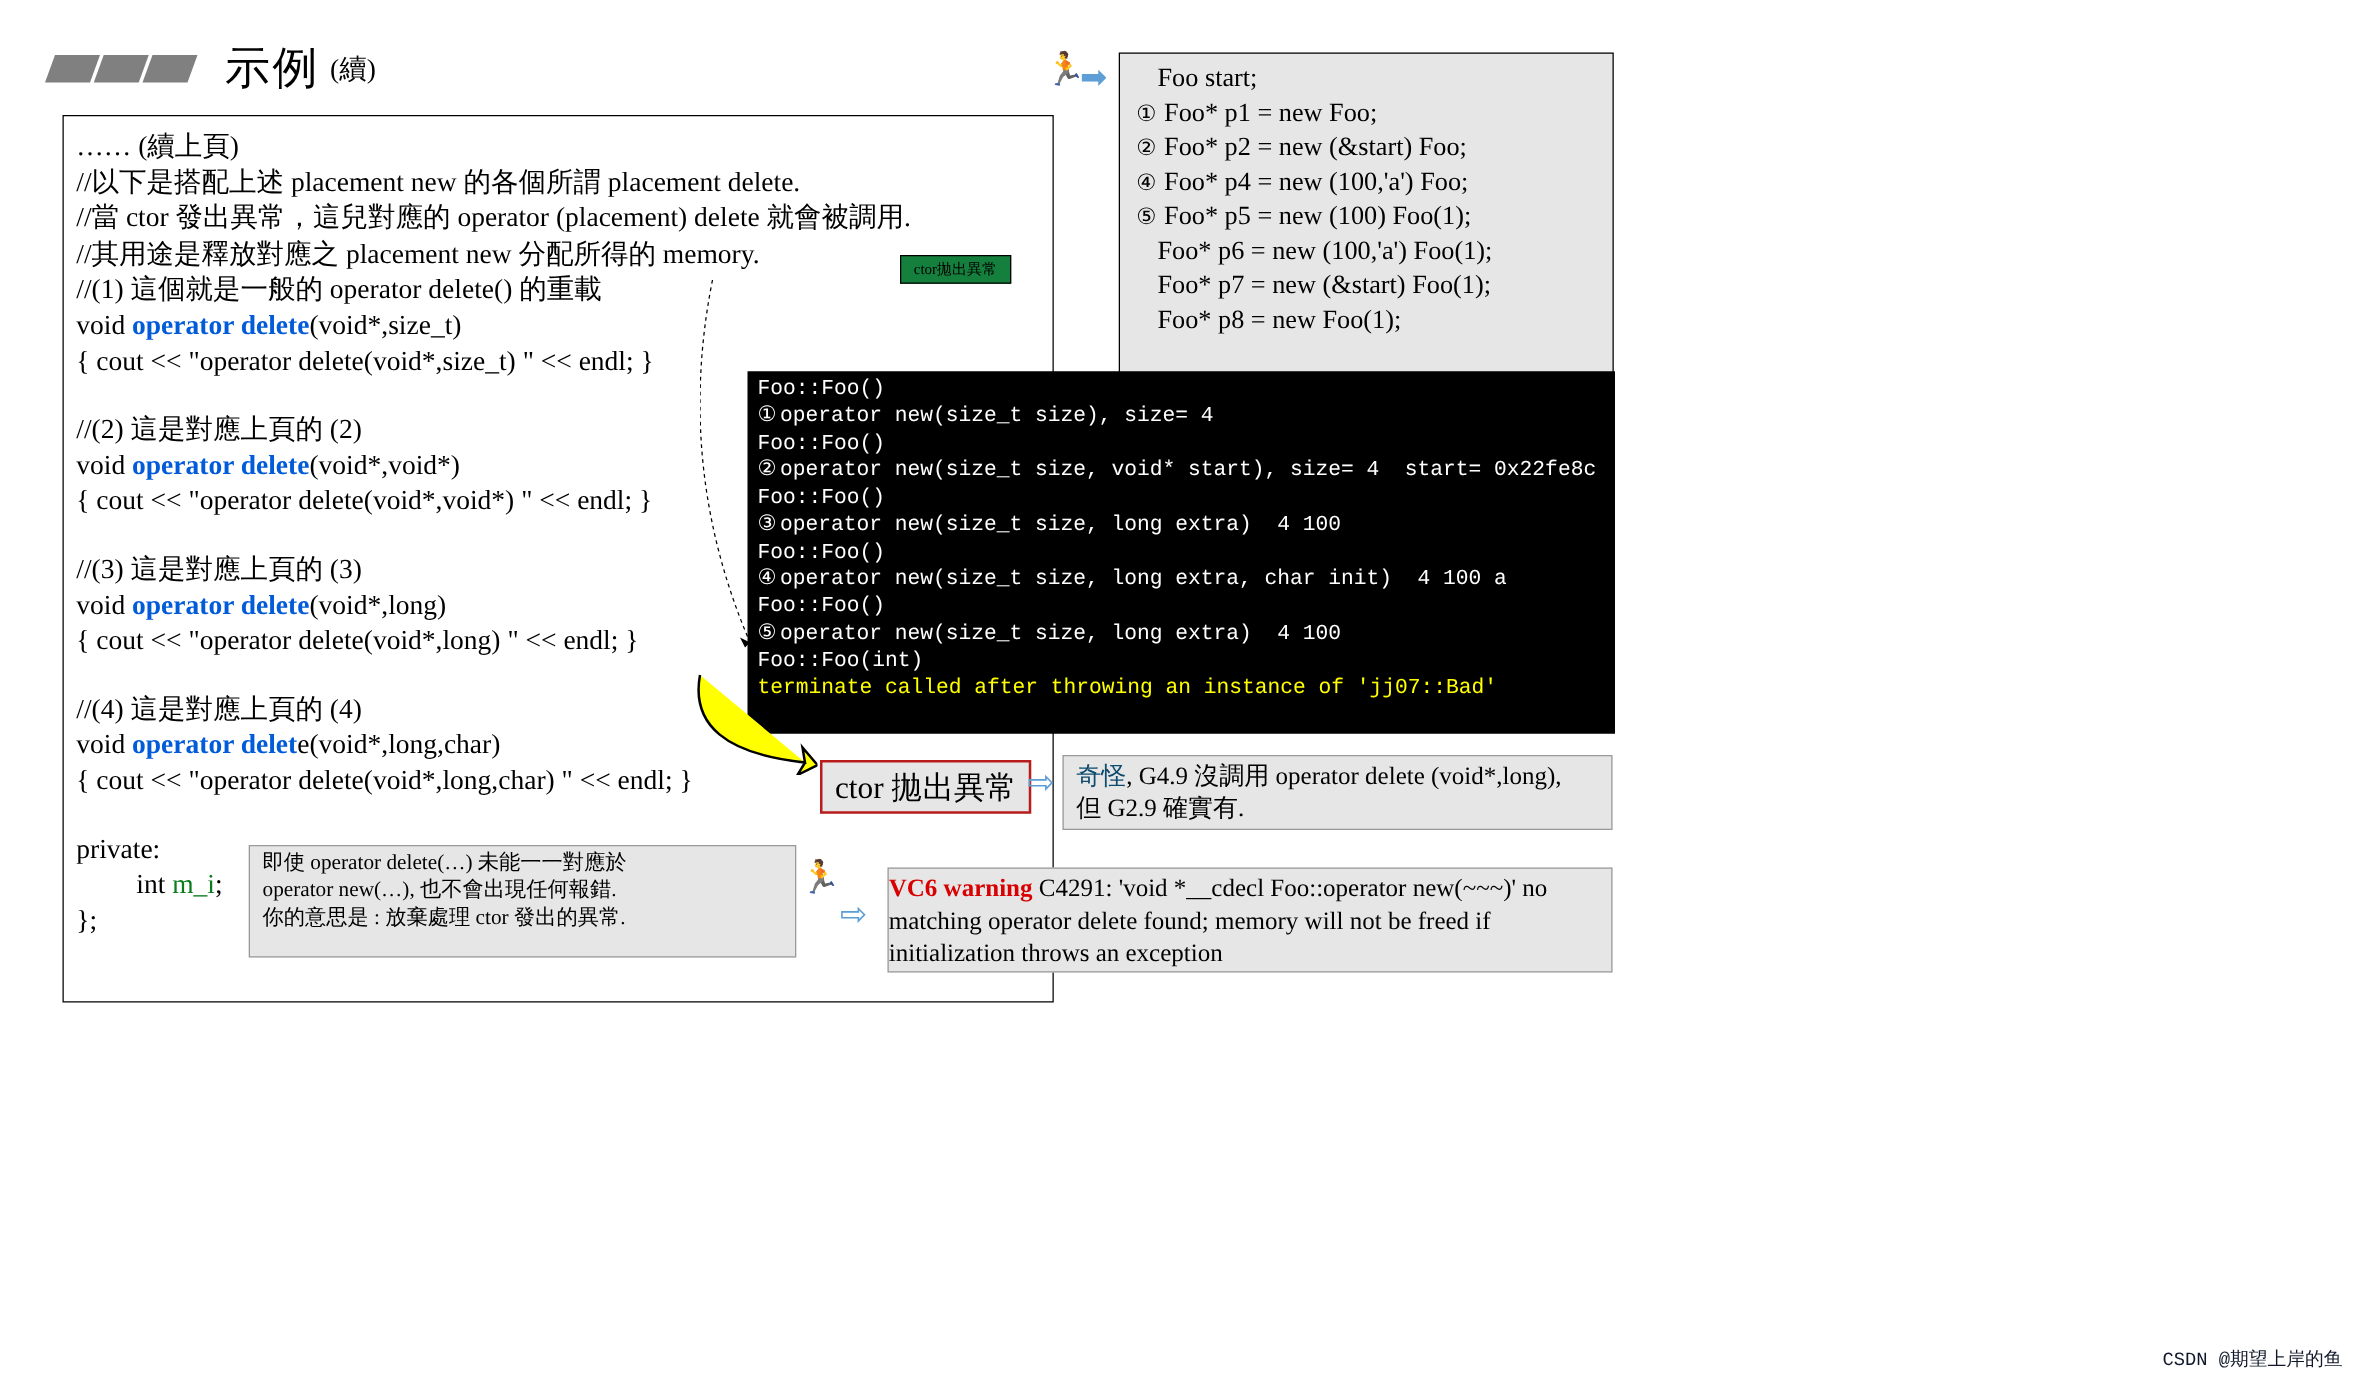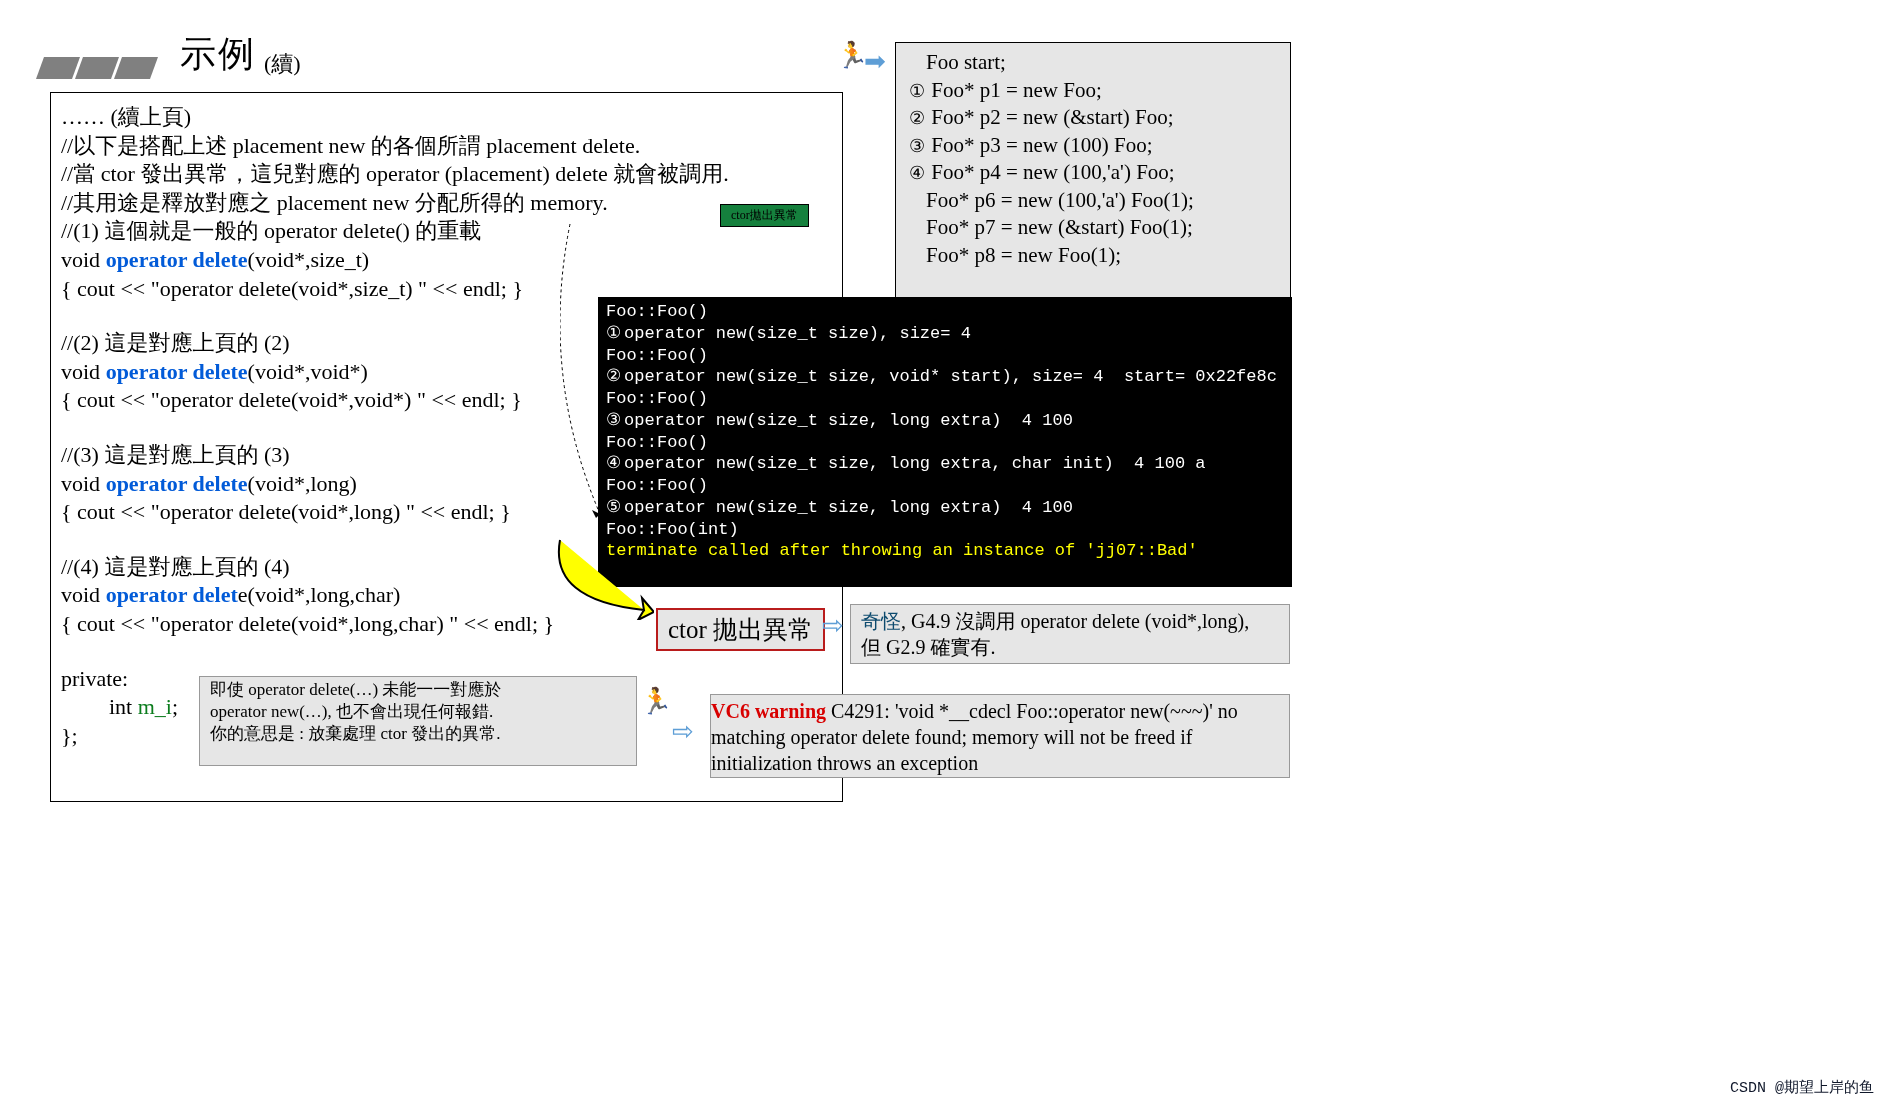--- a/index.html
+++ b/index.html
@@ -1,17 +1,17 @@
 <!DOCTYPE html>
 <html><head>
 <meta charset="utf-8">
 <style>
   *{box-sizing:border-box;margin:0;padding:0}
   body{font-family:"Times New Roman",serif;font-size:20px;color:#000;width:1901px;height:1105px;position:relative;background:#fff}
-  .hdr{position:absolute;left:40px;top:30px;display:flex;align-items:flex-end}
+  .hdr{position:absolute;left:40px;top:30px;display:flex;align-items:center}
   .bars{display:flex;gap:3px;margin-right:26px;transform:skewX(-20deg)}
   .bar{width:36px;height:22px;background:#808080}
   .title{font-size:36px;letter-spacing:2px}
   .sub{font-size:22px}
   .code-box{position:absolute;left:50px;top:92px;width:793px;height:710px;border:1.5px solid #000;padding:10px 10px;font-size:22px;line-height:1.3}
   .kw{color:#025bd8;font-weight:bold}
   .mi{color:#0b7c1d;font-weight:normal}
   .ylbl{position:absolute;left:720px;top:204px;background:#15803d;border:1px solid #000;padding:2px 10px;font-size:12px}
   .right-box{position:absolute;left:895px;top:42px;width:396px;height:266px;background:#e6e6e6;border:1.5px solid #000;padding:6px 12px;font-size:21px;line-height:1.31}
   .circ{display:inline-block;width:18px;text-align:center;font-size:18px}
@@ -74,22 +74,22 @@
 
 <svg class="dotted">
     <path d="M10 0 Q-20 150 40 290" stroke="#000" fill="none" stroke-dasharray="3 3"></path>
     <path d="M40 290 l-8 -4 l4 8 z" fill="#000"></path>
   </svg>
 
 <div class="right-box">
   <div style="padding-left:18px"><span>Foo  start;</span></div>
   <div><span class="circ">①</span><span> Foo*  p1 = new Foo;</span></div>
   <div><span class="circ">②</span><span> Foo*  p2 = new (&amp;start) Foo;</span></div>
-  <div><span class="circ">③</span><span> Foo*  p3 = new (100) Foo;</span></div>
   <div><span class="circ">④</span><span> Foo*  p4 = new (100,'a') Foo;</span></div>
+  <div><span class="circ">⑤</span><span> Foo*  p5 = new (100) Foo(1);</span></div>
   <div style="padding-left:18px"><span> Foo*  p6 = new (100,'a') Foo(1);</span></div>
   <div style="padding-left:18px"><span> Foo*  p7 = new (&amp;start) Foo(1);</span></div>
   <div style="padding-left:18px"><span> Foo*  p8 = new Foo(1);</span></div>
 </div>
 
 <span class="runner" style="left:836px;top:40px">🏃</span>
 <span class="arrowR" style="left:864px;top:46px">➡</span>
 
 <div class="console"><span>Foo::Foo()</span>
 <span class="cn">①</span><span>operator new(size_t size), size= 4</span>

